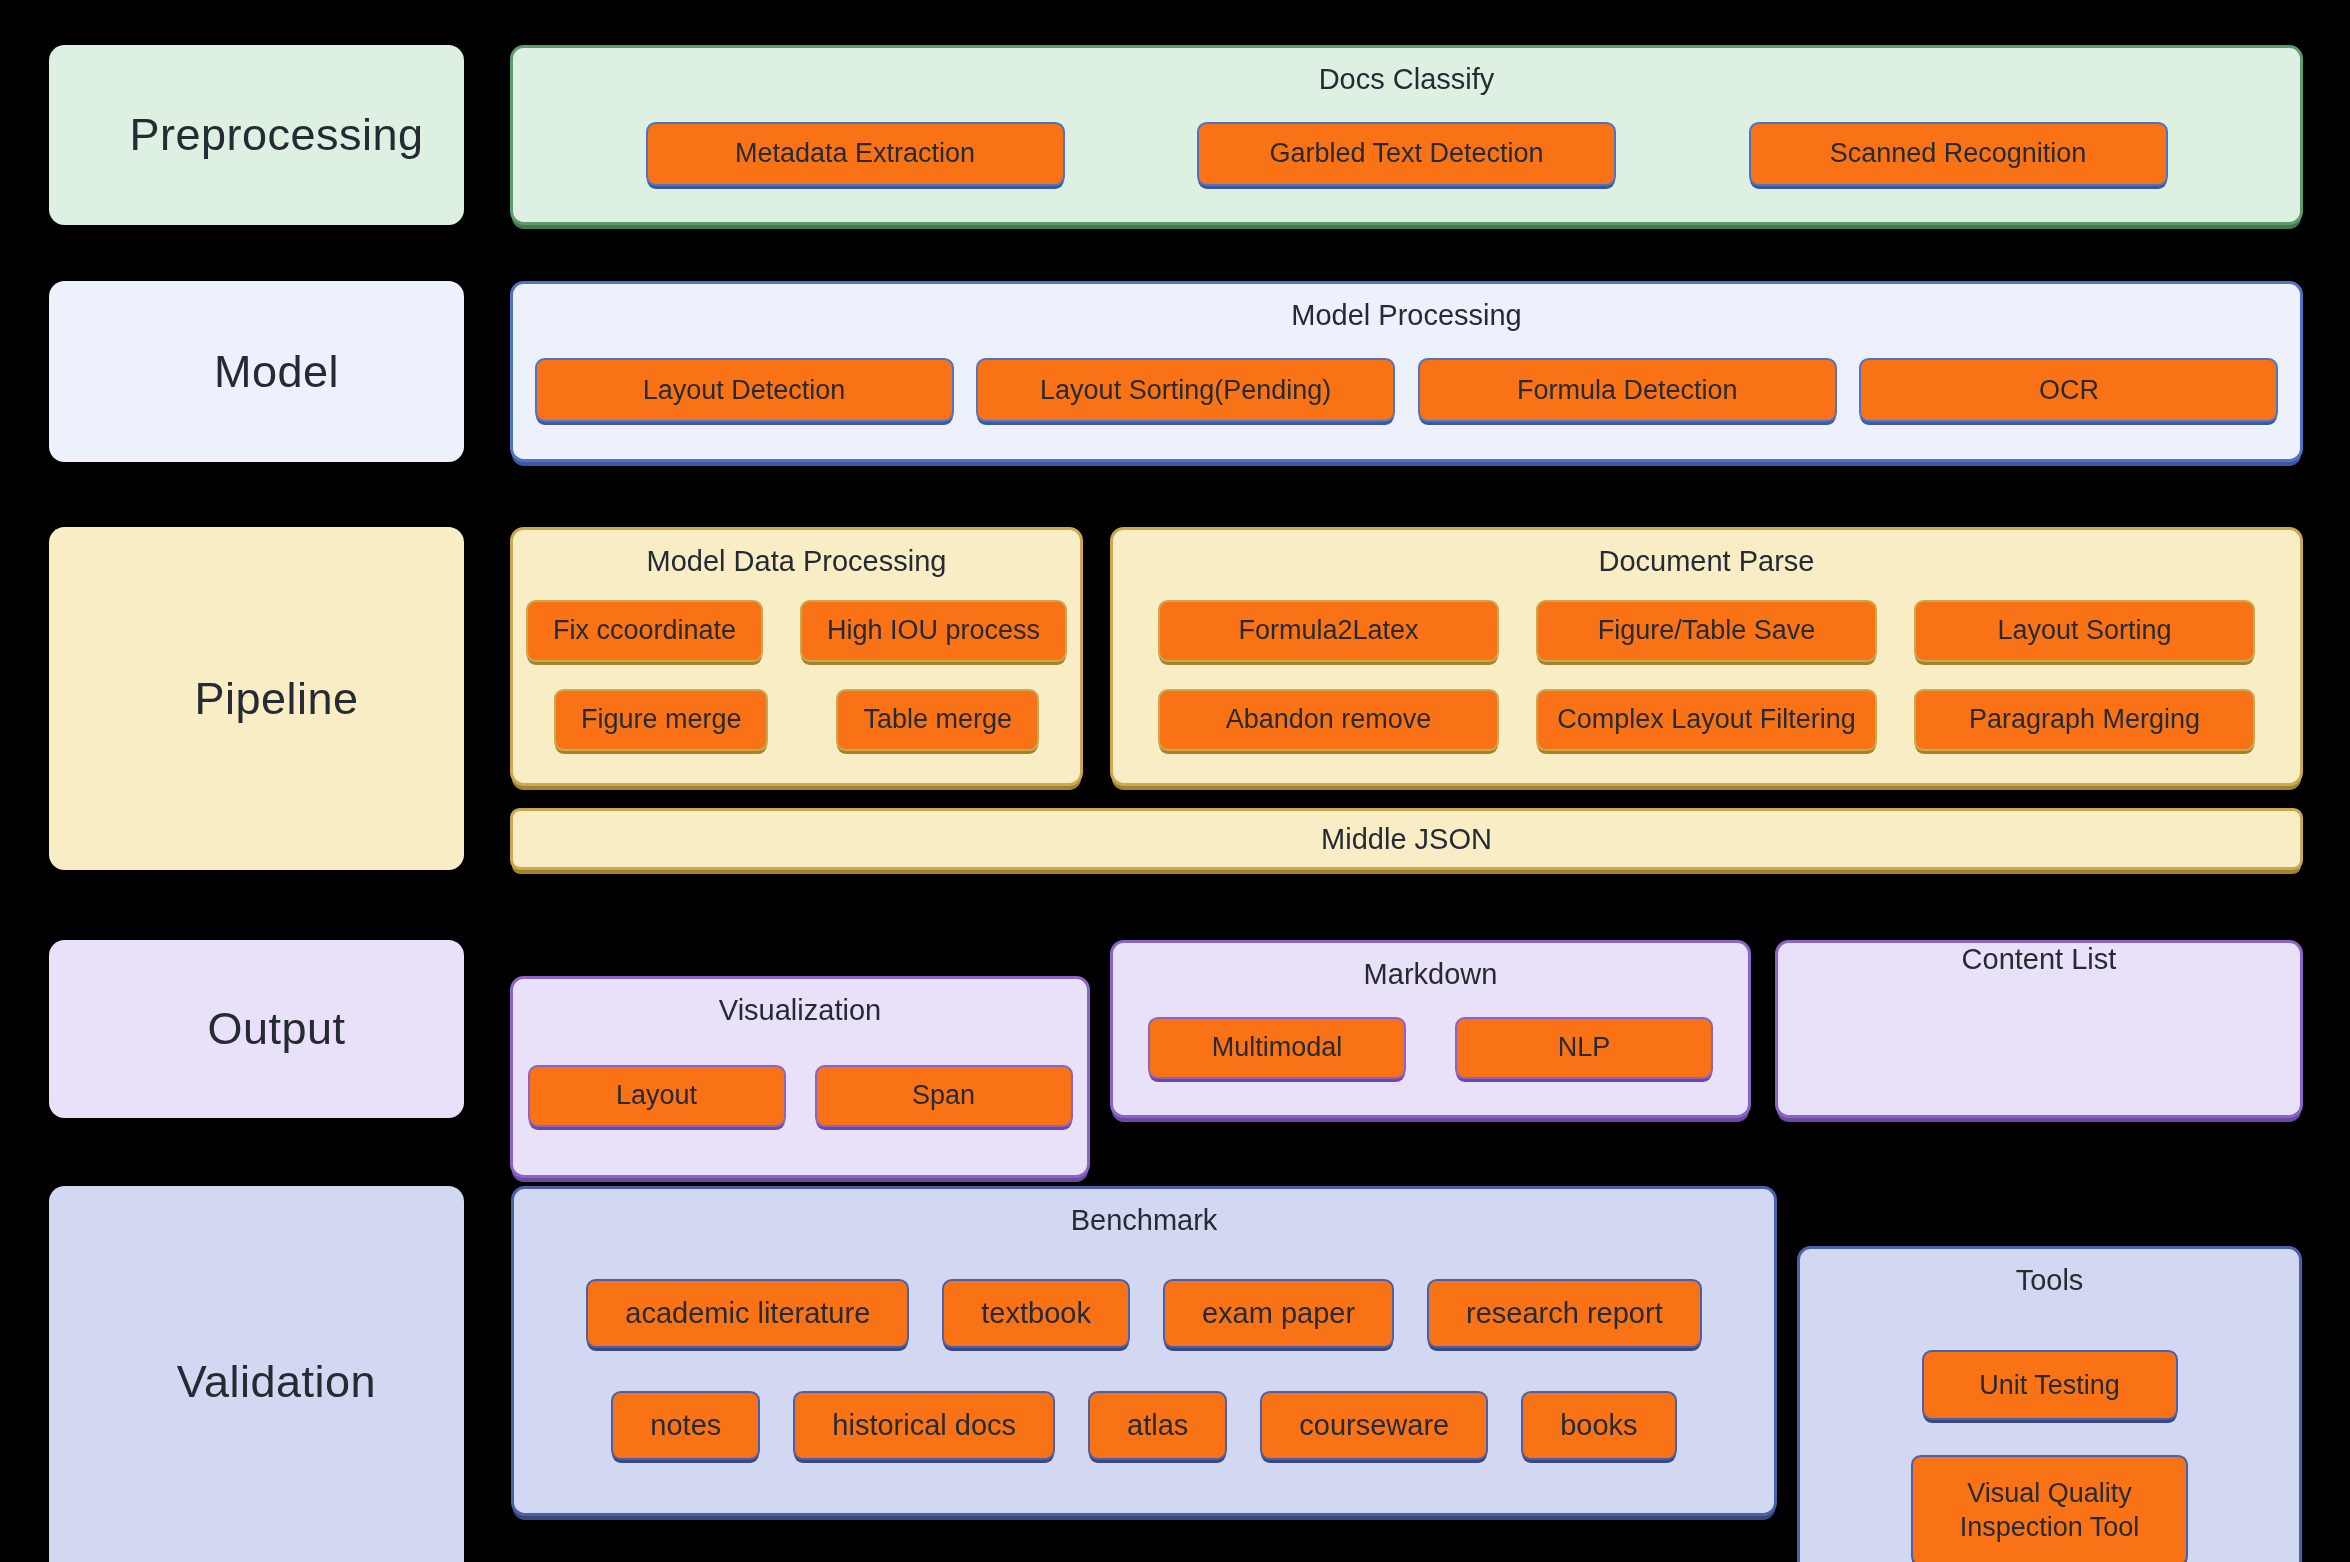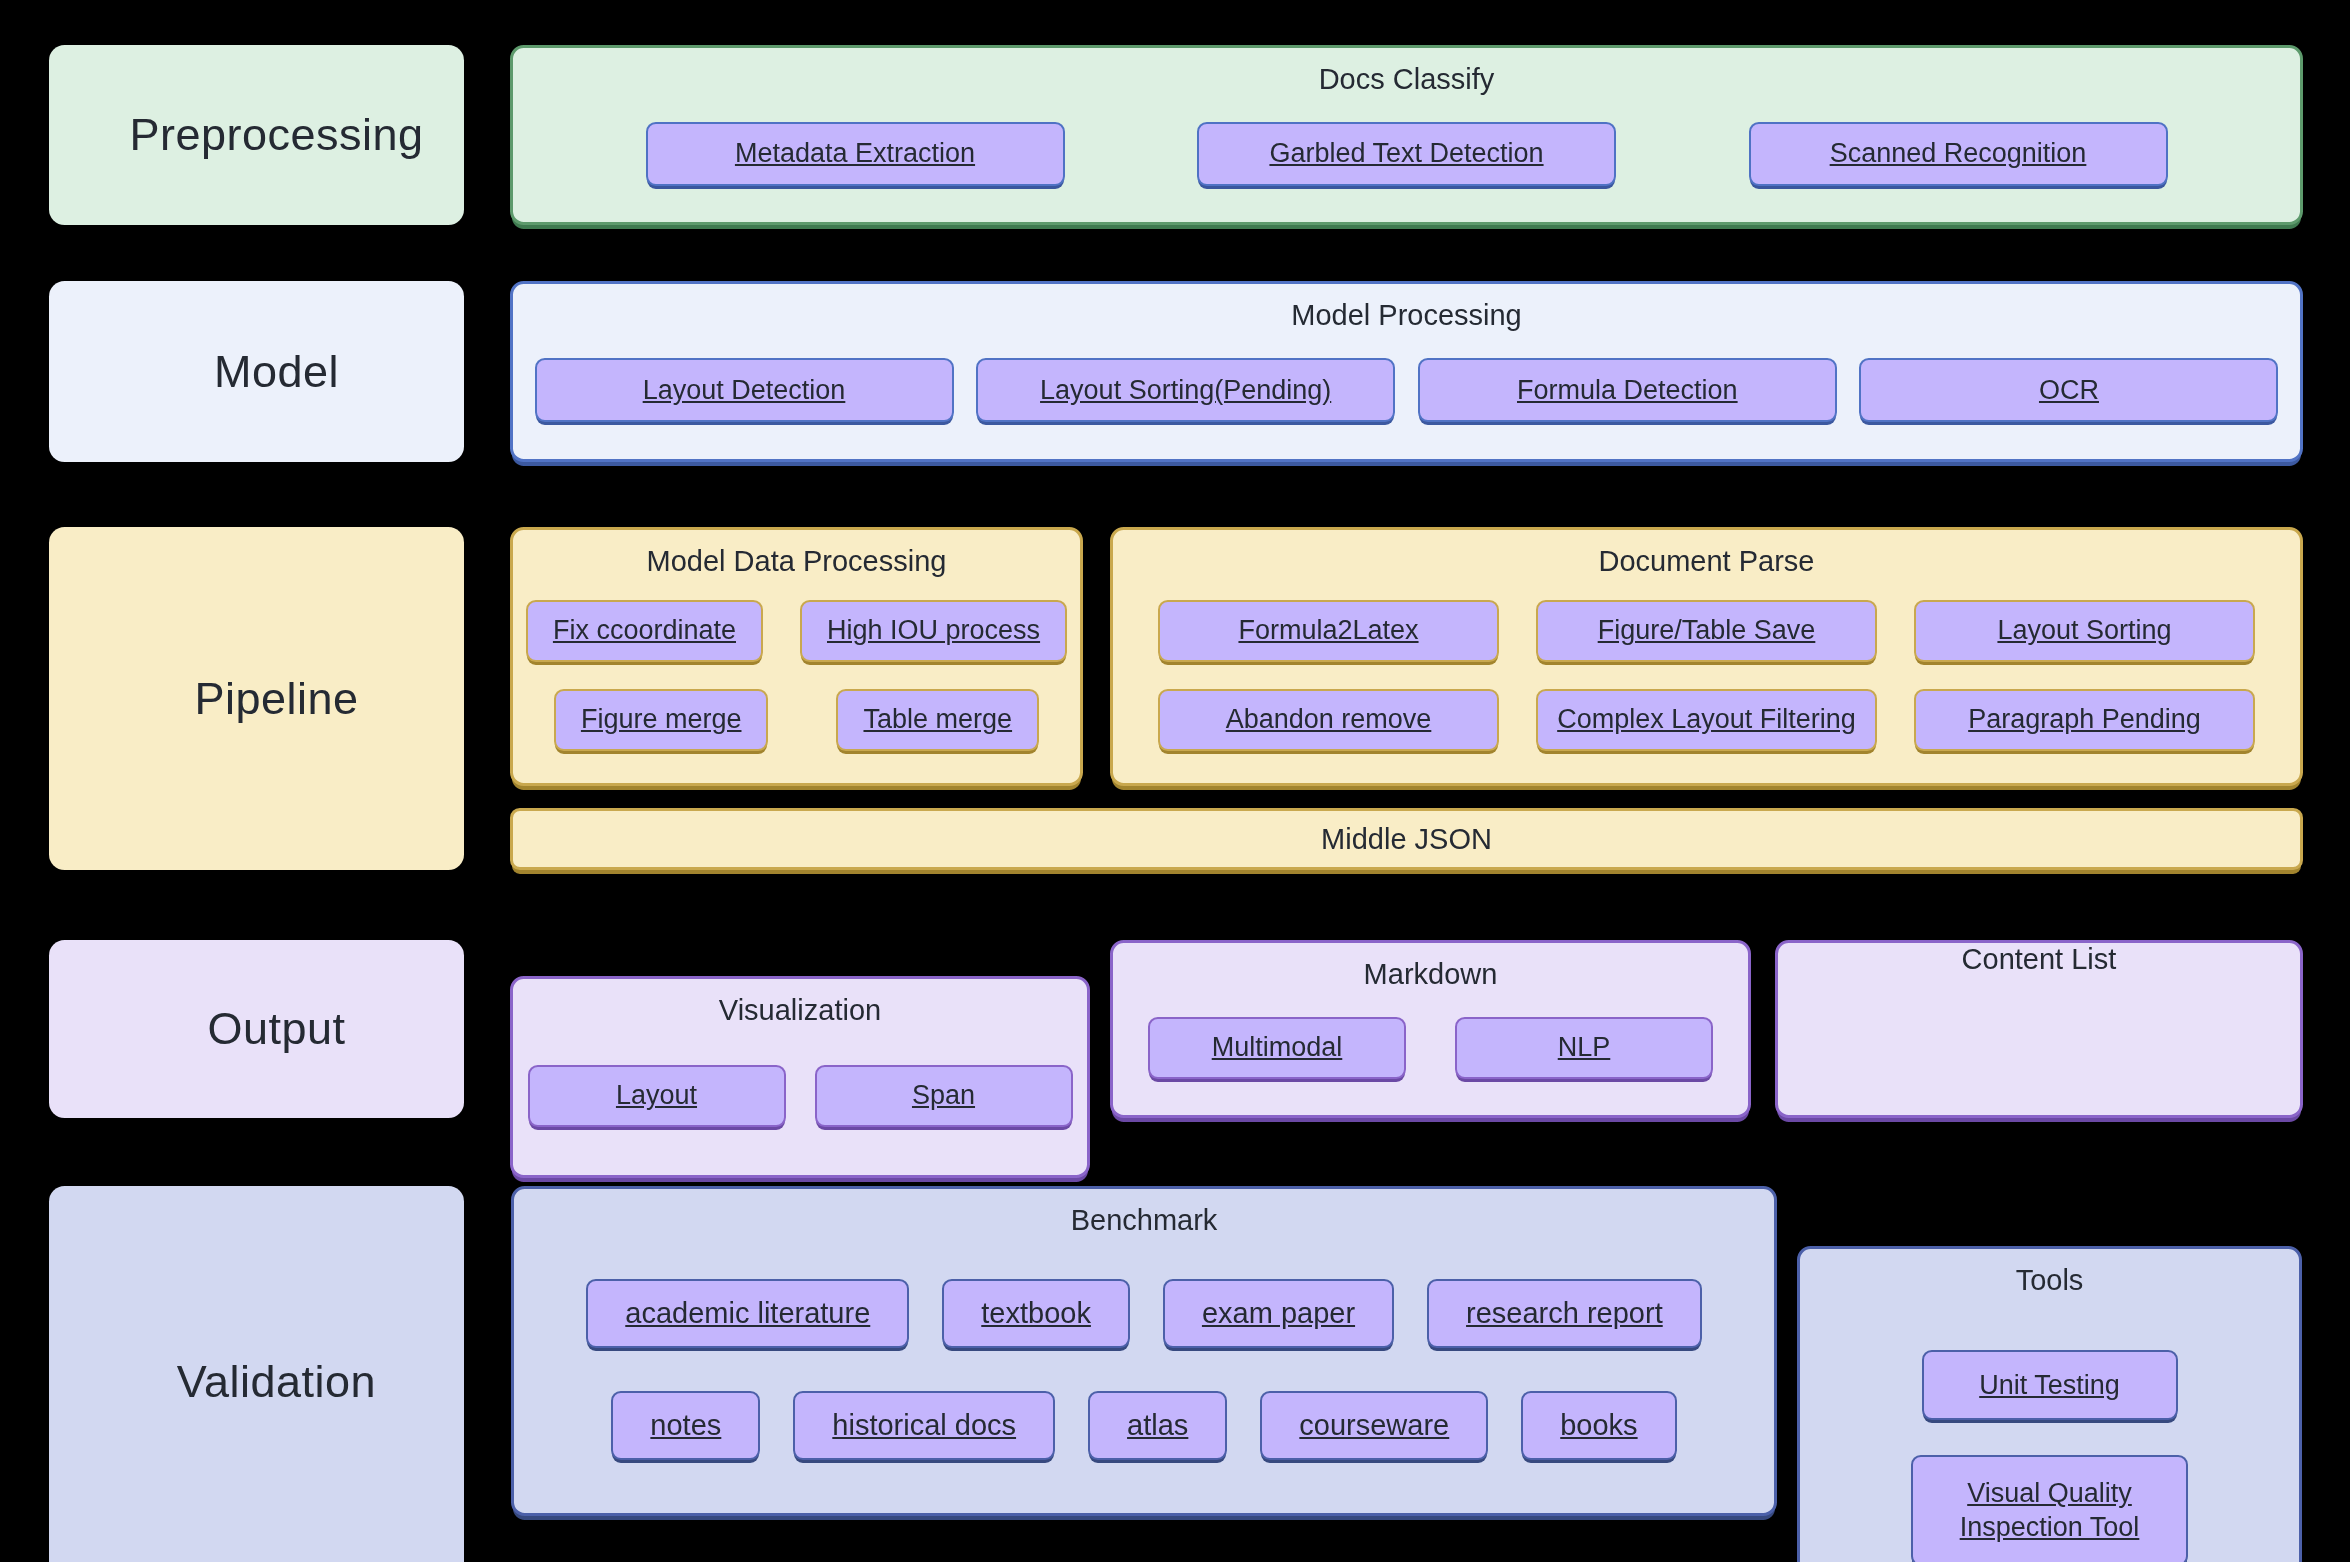--- a/index.html
+++ b/index.html
@@ -34,24 +34,24 @@
   }
   .group-title { font-size: 29px; text-align: center; margin-top: 14.6px; }
 
   .bar { flex-direction: row; align-items: center; justify-content: center;
          font-size: 29px; border-radius: 9.8px; }
   .centered { justify-content: flex-start; }
   .centered .group-title { margin-top: 0; }
 
   
   .btn {
-    background: #c4b5fd; border: 2.9px solid var(--bbd); border-radius: 9.8px;
+    background: #f97316; border: 2.9px solid var(--bbd); border-radius: 9.8px;
     box-shadow: 0 3.9px 0 -1px var(--bdk);
     display: flex; align-items: center; justify-content: center;
-    font-size: 27px; white-space: nowrap; text-decoration: underline;
+    font-size: 27px; white-space: nowrap;
   }
   .btn-area { flex: 1; display: flex; align-items: center; padding-bottom: 9.8px; }
   .evenly   { justify-content: space-evenly; }
   .between  { justify-content: space-between; padding-left: 21.5px; padding-right: 21.5px; }
   .center-g30 { justify-content: center; gap: 29px; }
   .center-g50 { justify-content: center; gap: 49px; }
 
   .btn-col { flex: 1; display: flex; flex-direction: column; justify-content: center;
              gap: 27px; padding-bottom: 9.8px; }
   .bench-col { gap: 43px; }
@@ -113,21 +113,21 @@
     <div class="group-title">Document Parse</div>
     <div class="btn-col">
       <div class="btn-line g38">
         <div class="btn w350">Formula2Latex</div>
         <div class="btn w350">Figure/Table Save</div>
         <div class="btn w350">Layout Sorting</div>
       </div>
       <div class="btn-line g38">
         <div class="btn w350">Abandon remove</div>
         <div class="btn w350">Complex Layout Filtering</div>
-        <div class="btn w350">Paragraph Pending</div>
+        <div class="btn w350">Paragraph Merging</div>
       </div>
     </div>
   </div>
 
   <div class="group bar t-yellow" style="left:510px;top:808px;width:1793px;height:62px">Middle JSON</div>
 
   <div class="row-label t-purple" style="top:940px;height:178px">Output</div>
 
   <div class="group t-purple" style="left:510px;top:976px;width:580px;height:202px">
     <div class="group-title">Visualization</div>

